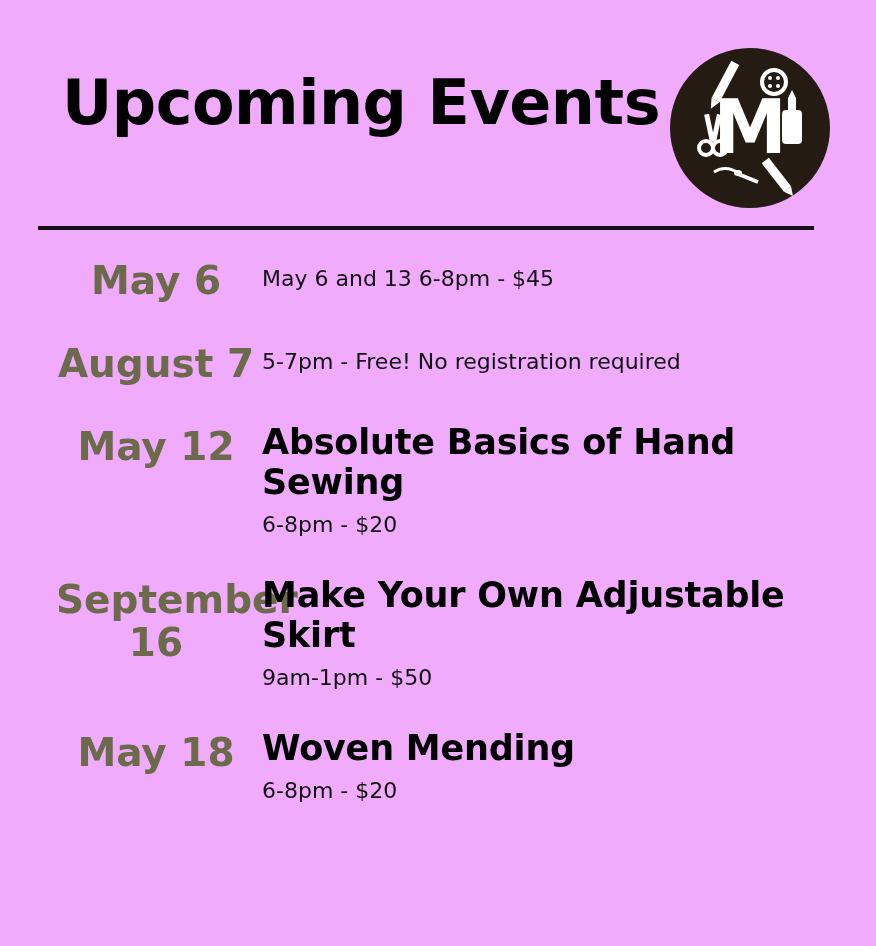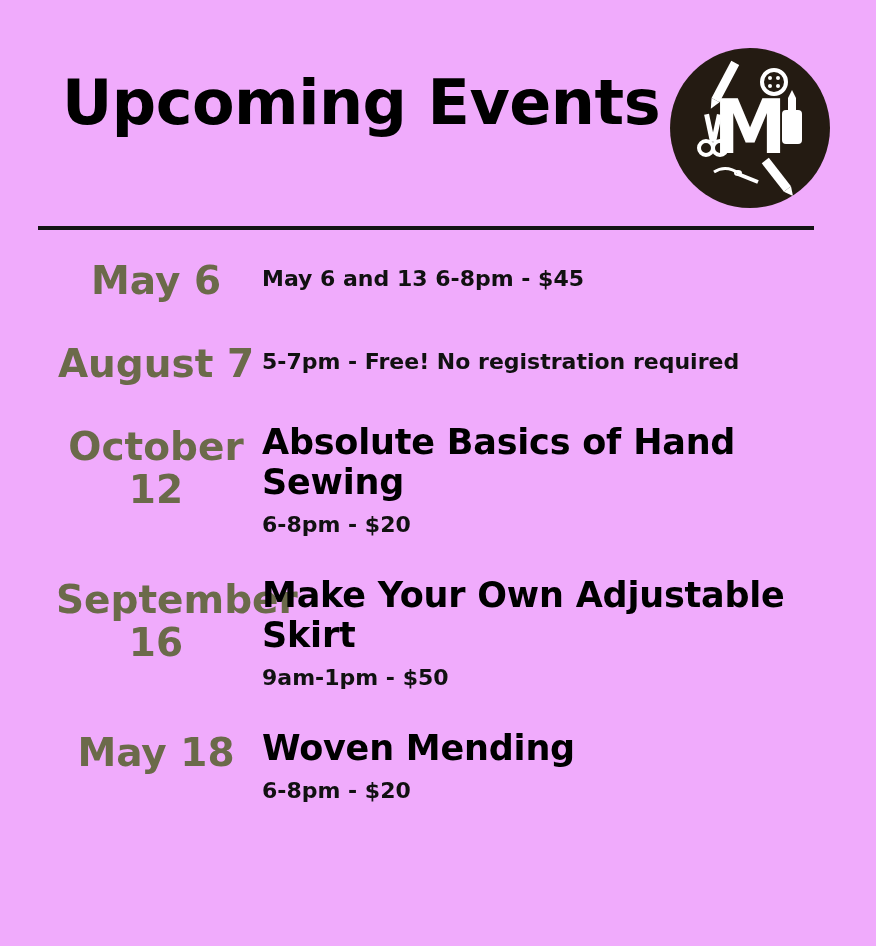--- a/index.html
+++ b/index.html
@@ -95,21 +95,21 @@
   .event-name {
     font-family: "DejaVu Sans", sans-serif;
     font-weight: bold;
     font-size: 35px;
     color: #000000;
     line-height: 1.15;
     letter-spacing: -0.2px;
   }
   .event-detail {
     font-family: "DejaVu Sans", sans-serif;
-    font-weight: bold;
+    font-weight: normal;
     font-size: 22px;
     color: #111111;
     margin-top: 10px;
     line-height: 1.2;
   }
 </style>
 </head>
 <body>
 
 <div class="poster">
@@ -173,21 +173,21 @@
     </div>
 
     <div class="event-row">
       <div class="event-date">August 7</div>
       <div class="event-body">
         <div class="event-detail">5-7pm - Free!  No registration required</div>
       </div>
     </div>
 
     <div class="event-row">
-      <div class="event-date">October 12</div>
+      <div class="event-date">May 12</div>
       <div class="event-body">
         <div class="event-name">Absolute Basics of Hand Sewing</div>
         <div class="event-detail">6-8pm - $20</div>
       </div>
     </div>
 
     <div class="event-row">
       <div class="event-date">September 16</div>
       <div class="event-body">
         <div class="event-name">Make Your Own Adjustable Skirt</div>

